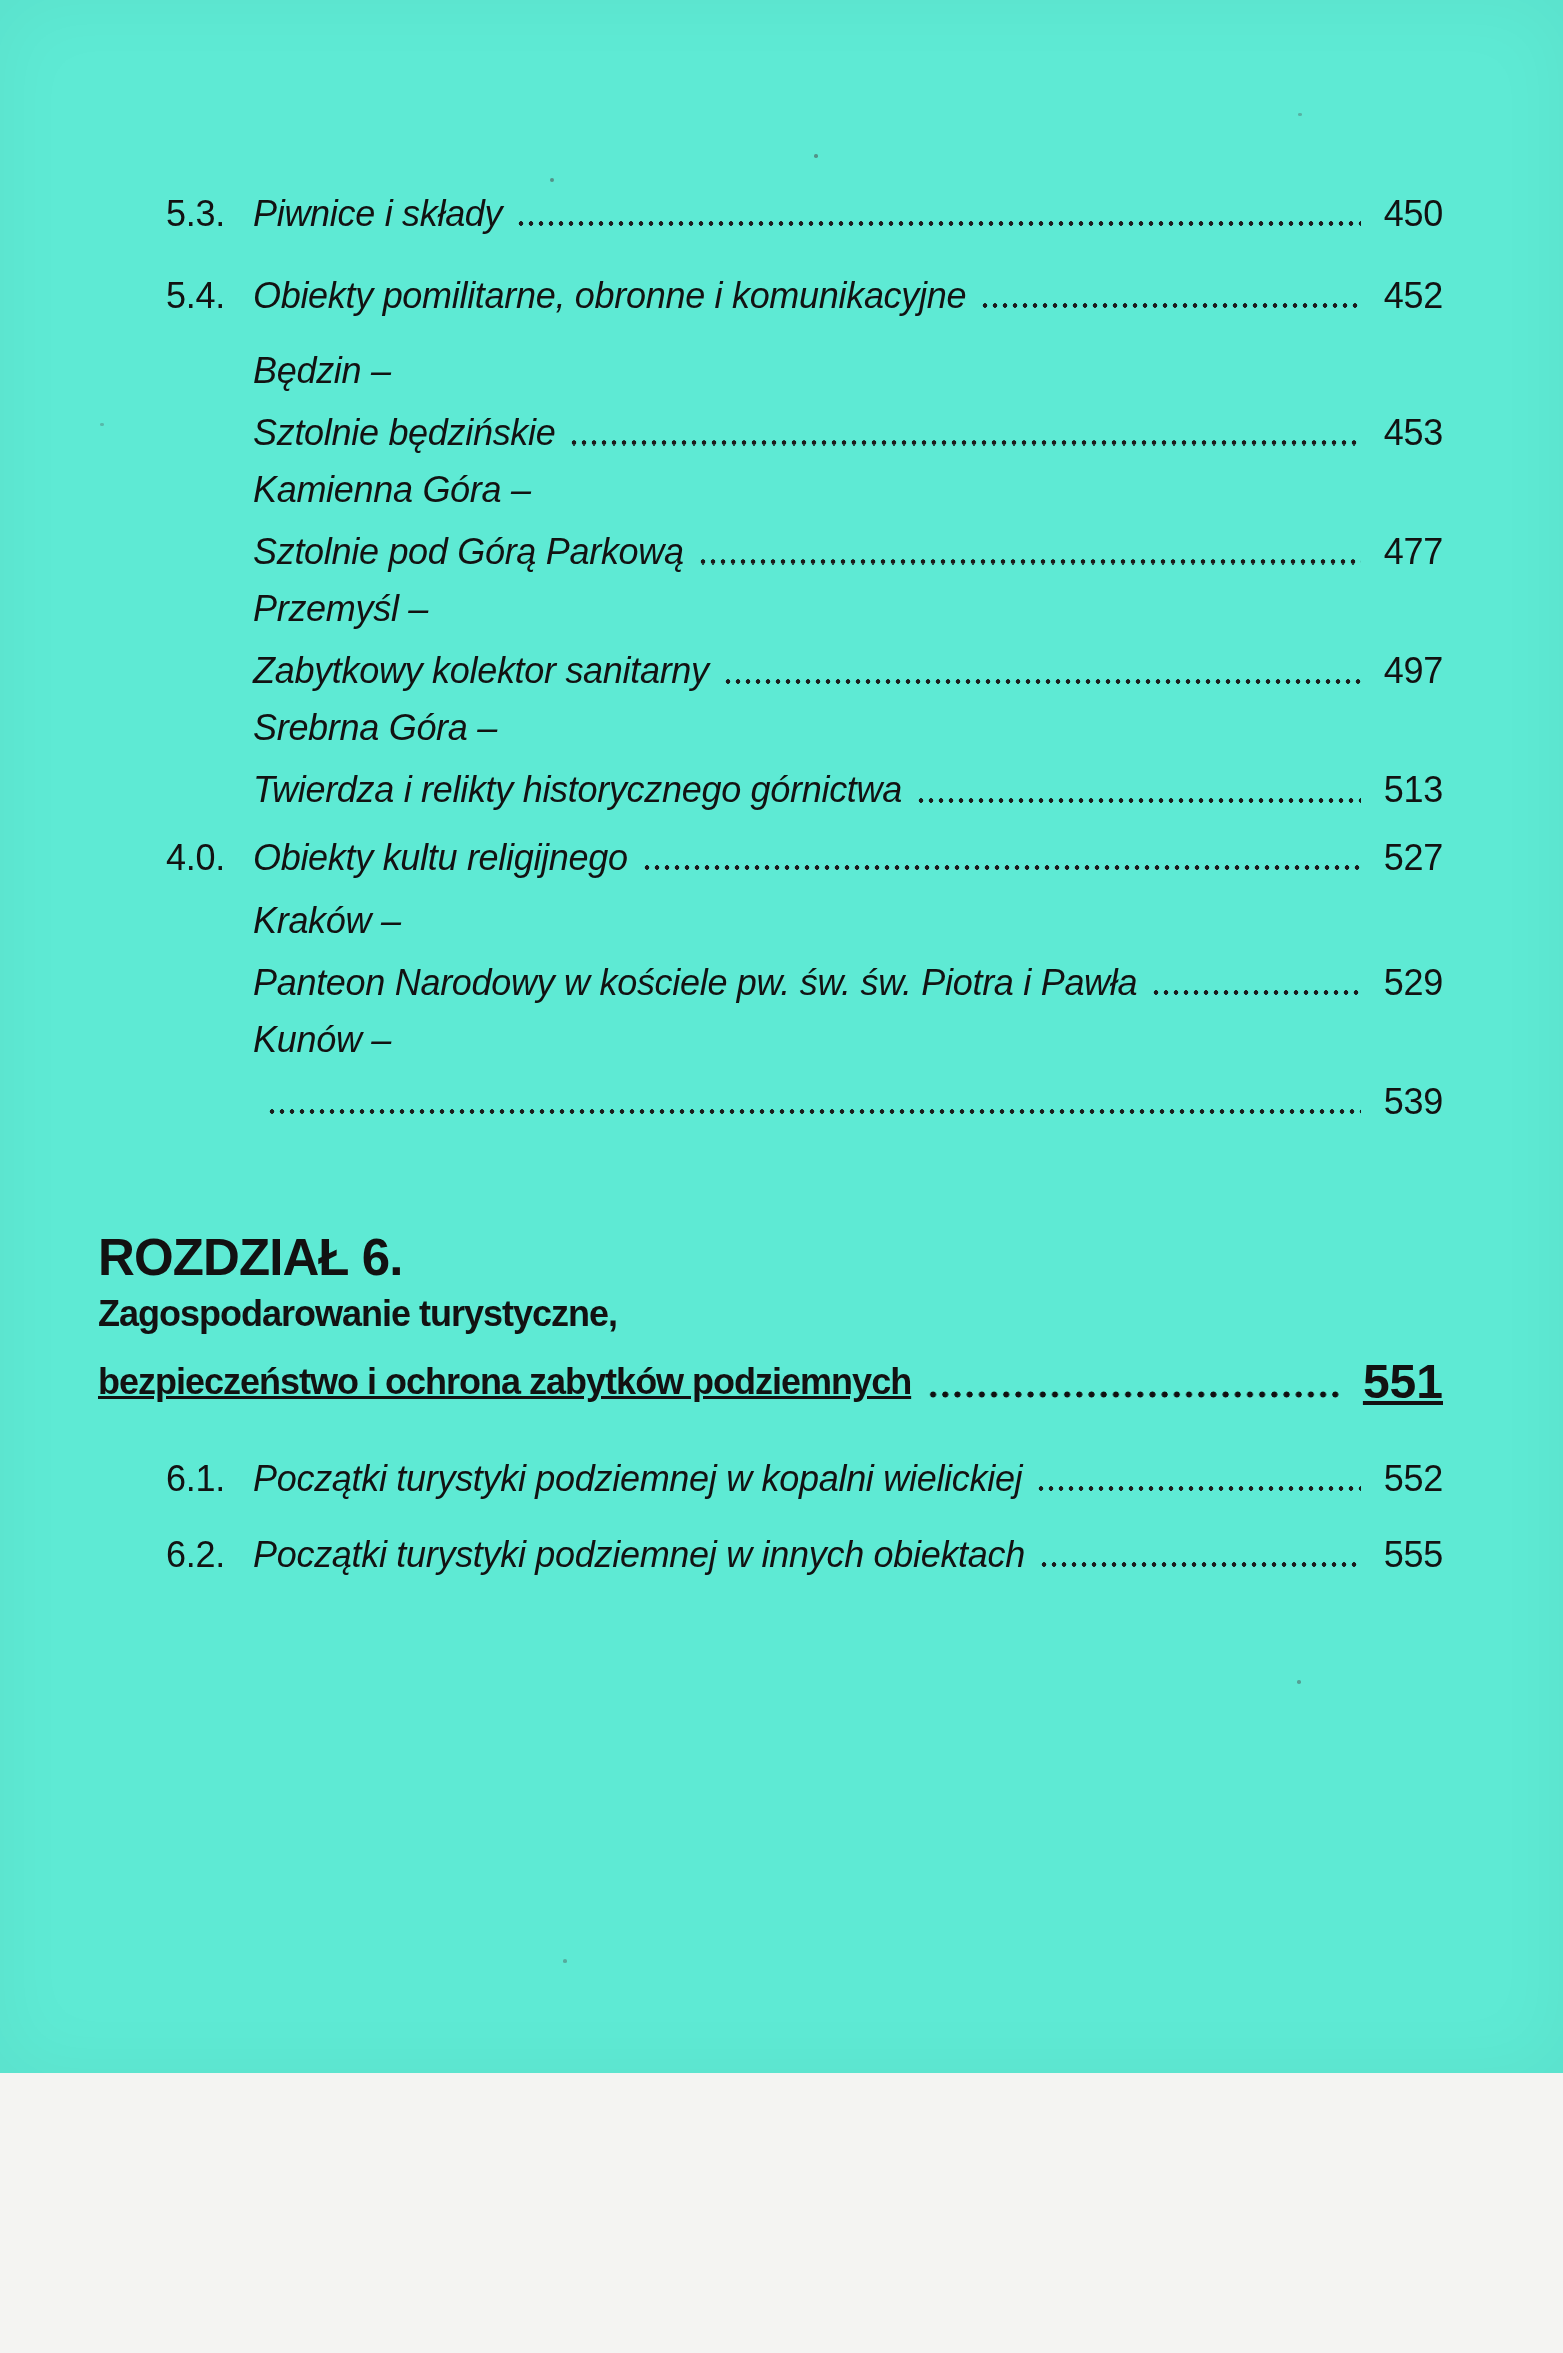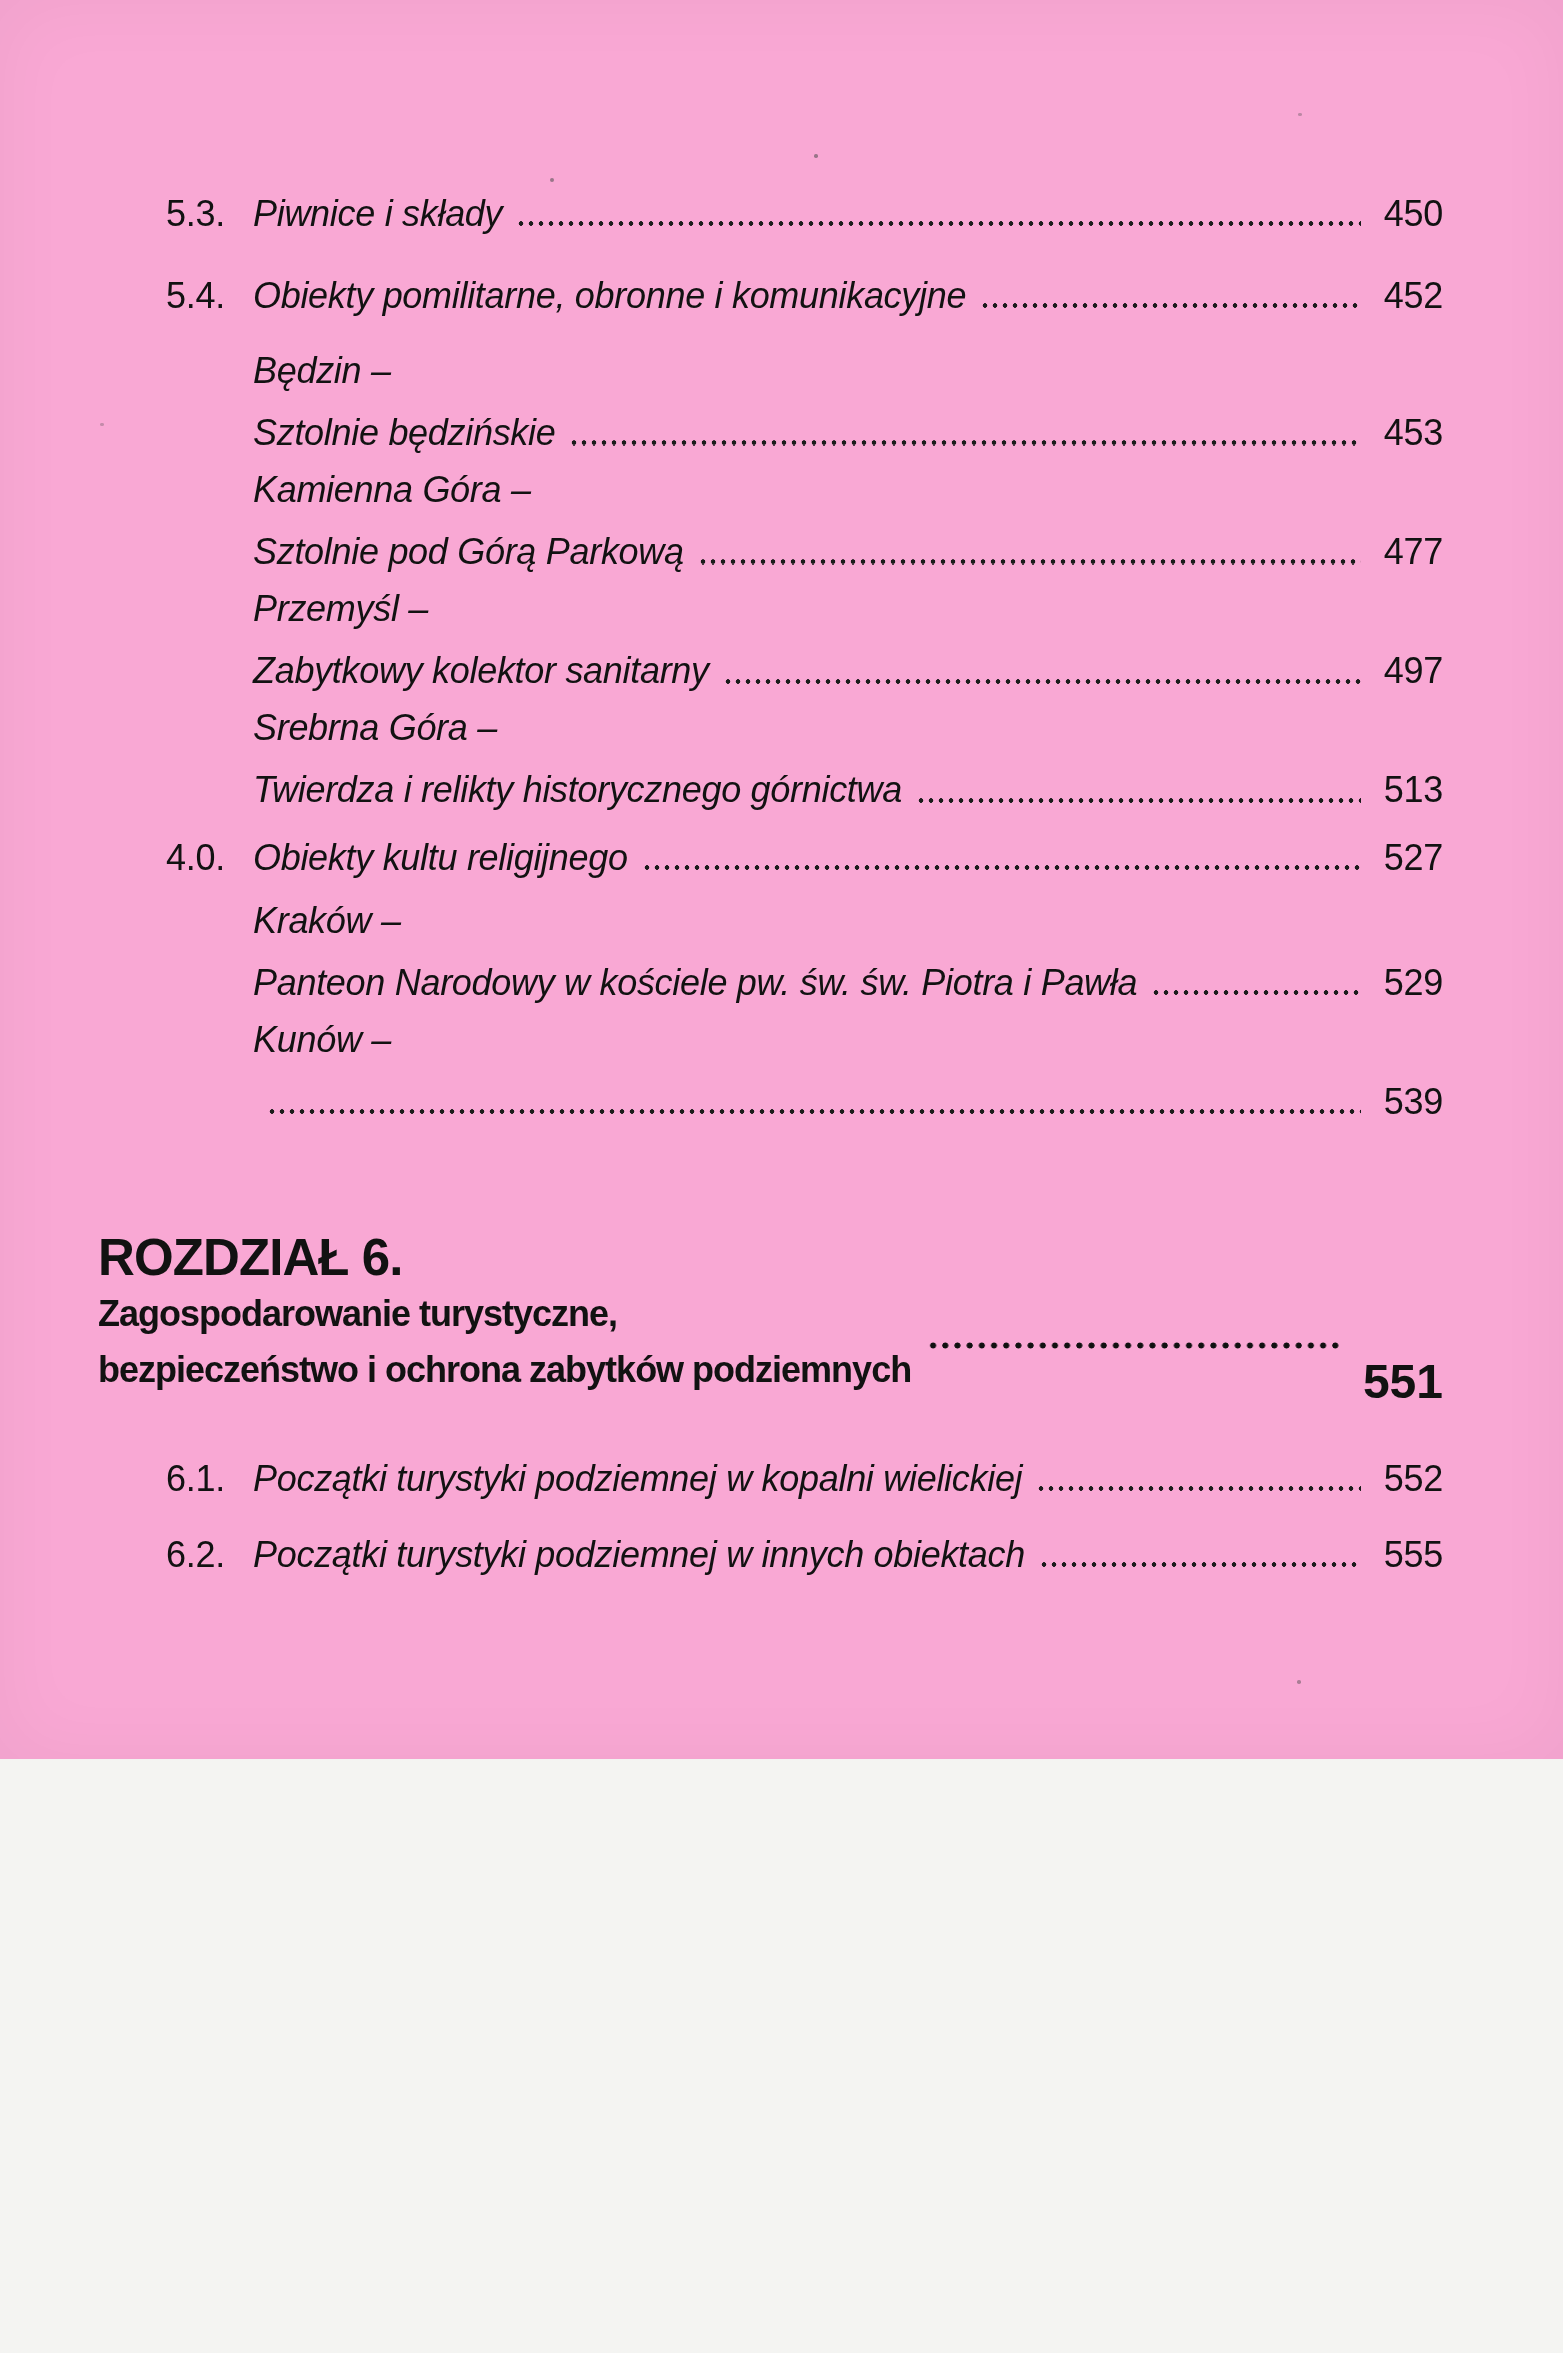--- a/index.html
+++ b/index.html
@@ -3,22 +3,22 @@
 <meta charset="utf-8">
 <style>
   html, body { margin: 0; padding: 0; }
   body {
     width: 1563px; height: 2354px;
     background: #f4f4f2;
     font-family: "Liberation Sans", "DejaVu Sans", sans-serif;
   }
   .page {
     position: relative;
-    width: 1563px; height: 1759px;
-    background: #f9a8d4;
+    width: 1563px; height: 2073px;
+    background: #5eead4;
     box-shadow: inset 0 0 79px rgba(0,0,0,0.045);
     color: #121212;
     overflow: hidden;
   }
   .content {
     position: absolute;
     left: 98px; right: 120px; top: 180px;
   }
   
   .row {
@@ -64,22 +64,23 @@
   }
   .ch-title {
     font-size: 36px;
     line-height: 56px;
     font-weight: bold;
     letter-spacing: -1px;
     white-space: nowrap;
   }
   .ch-row {
     display: flex;
-    align-items: flex-start;
+    align-items: flex-end;
     white-space: nowrap;
+    text-decoration: underline;
   }
   .ch-row .leader {
     height: 7px;
     margin: 0 19px 12.2px 15.7px;
     background-image: radial-gradient(circle, #101010 2.7px, rgba(0,0,0,0) 3.3px);
     background-size: 12.2px 7px;
   }
   .ch-row .pagenum {
     font-size: 48px;
     line-height: 56px;

